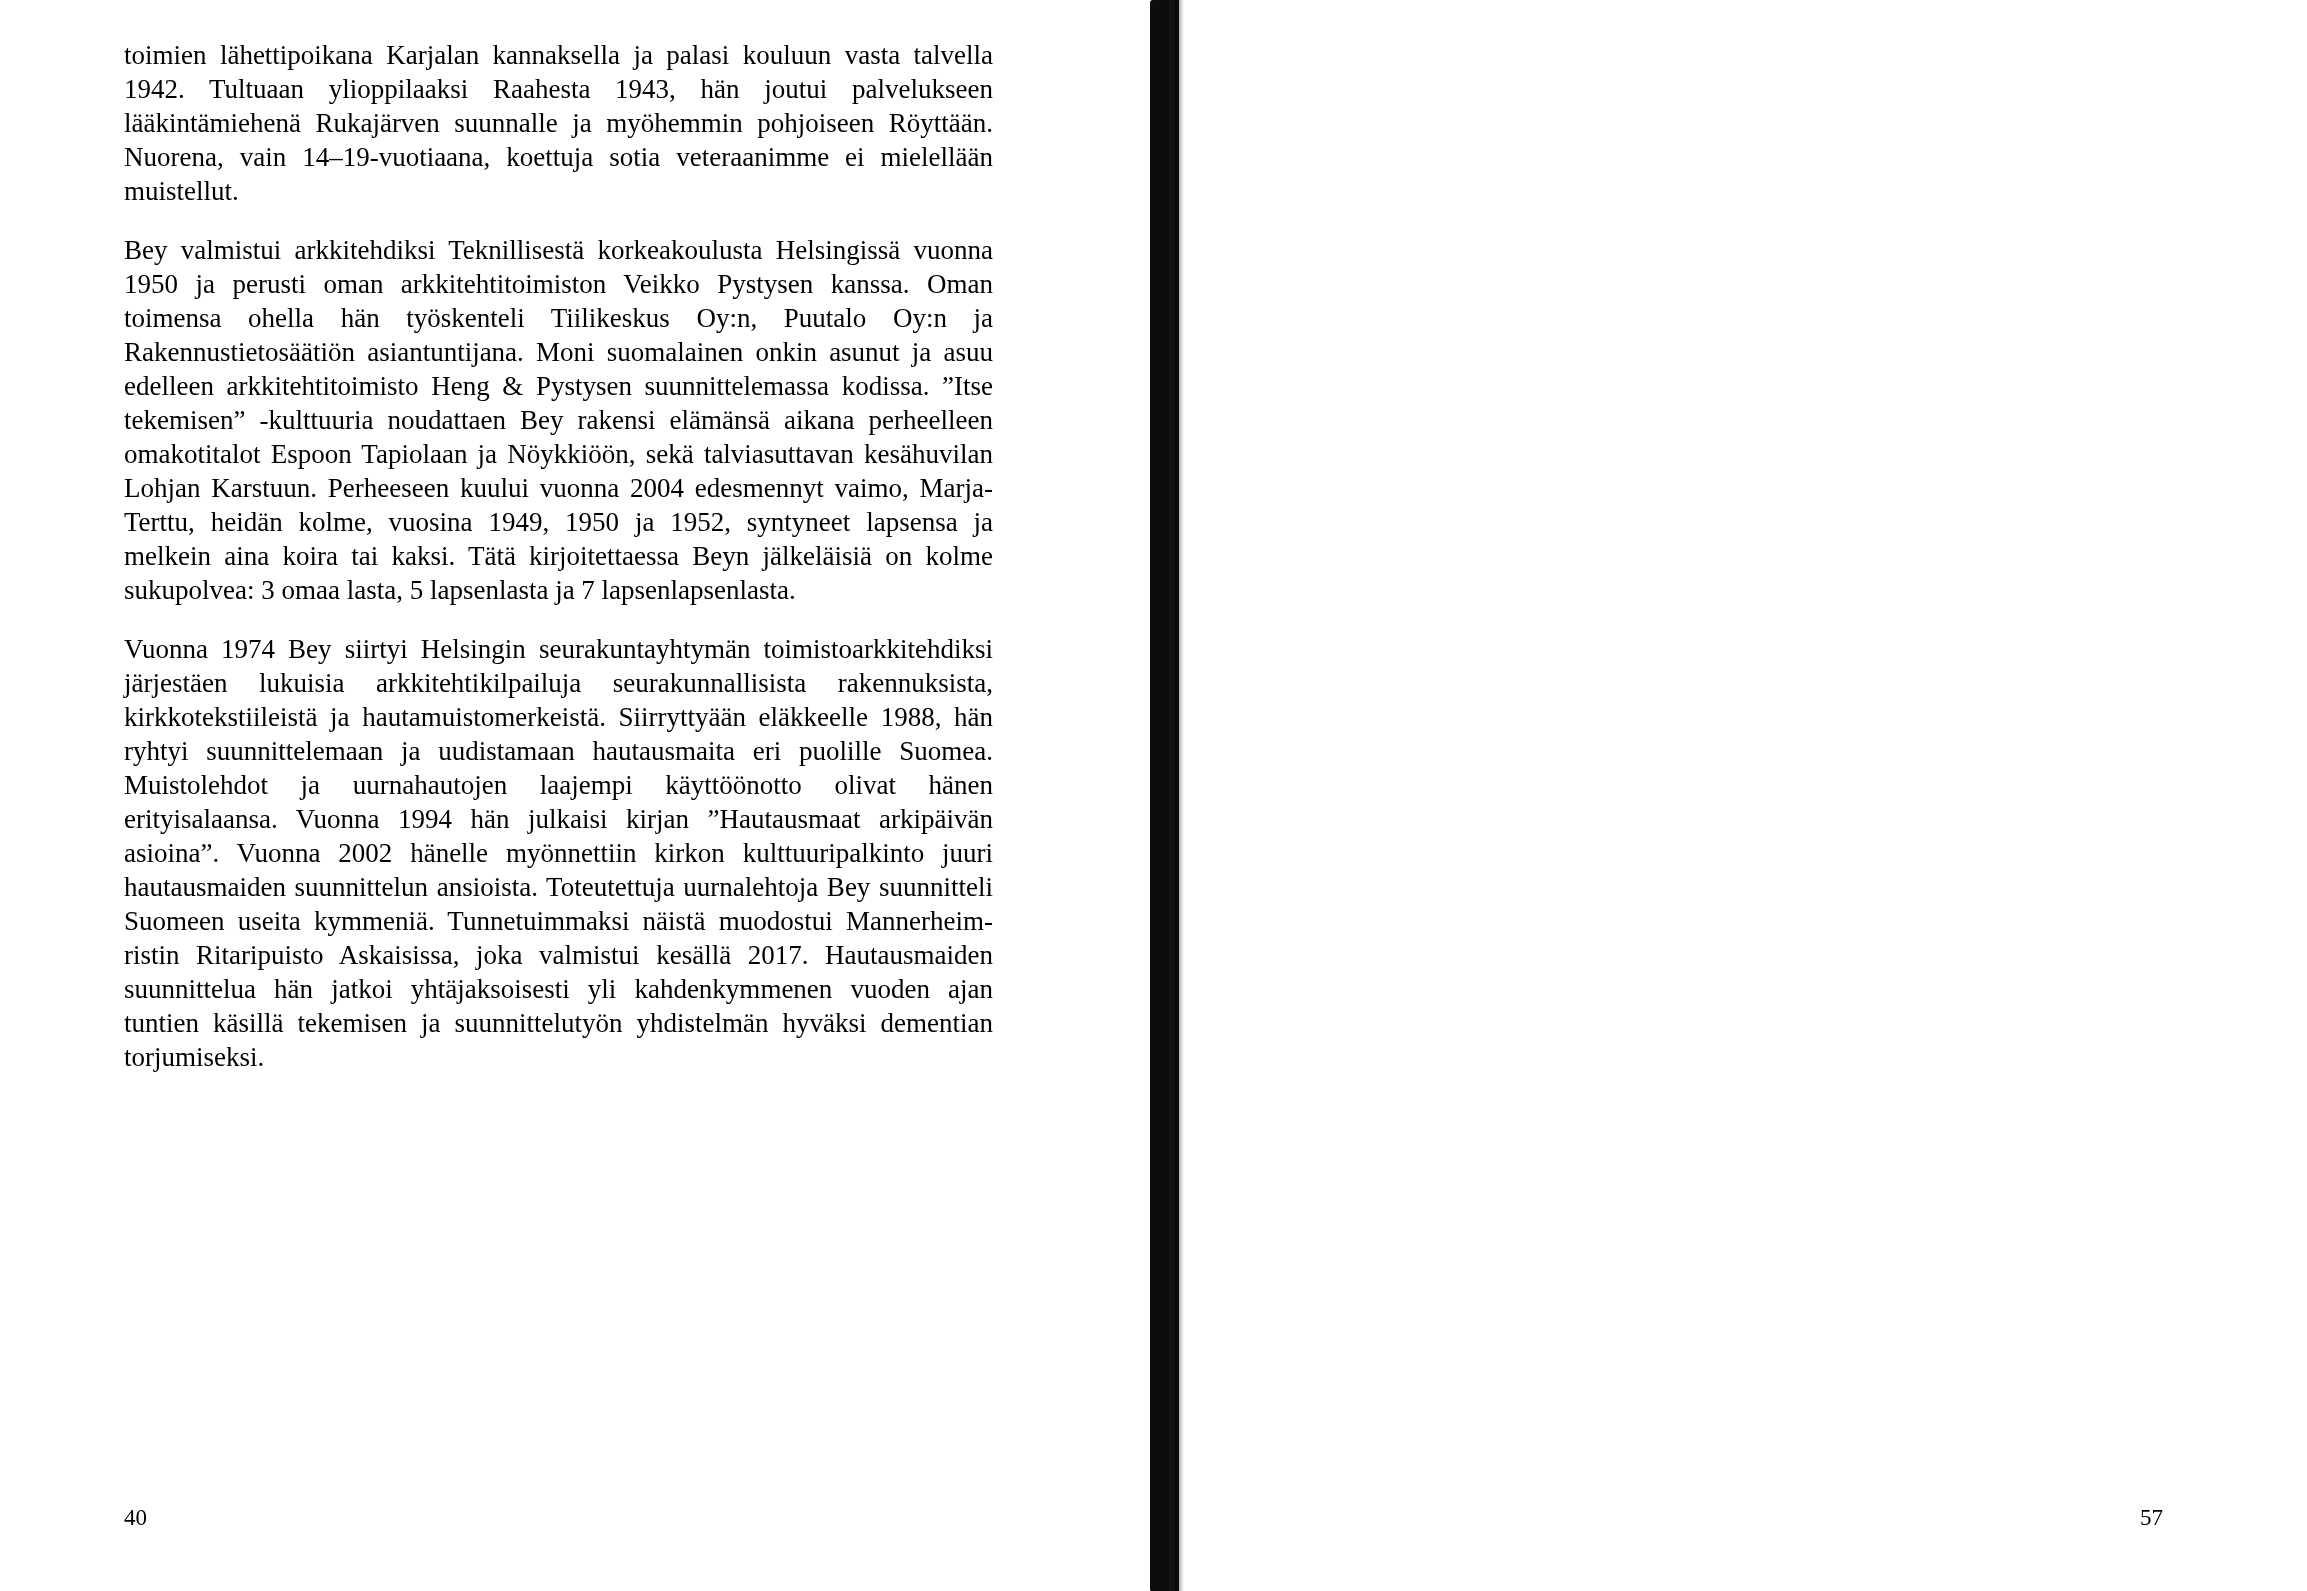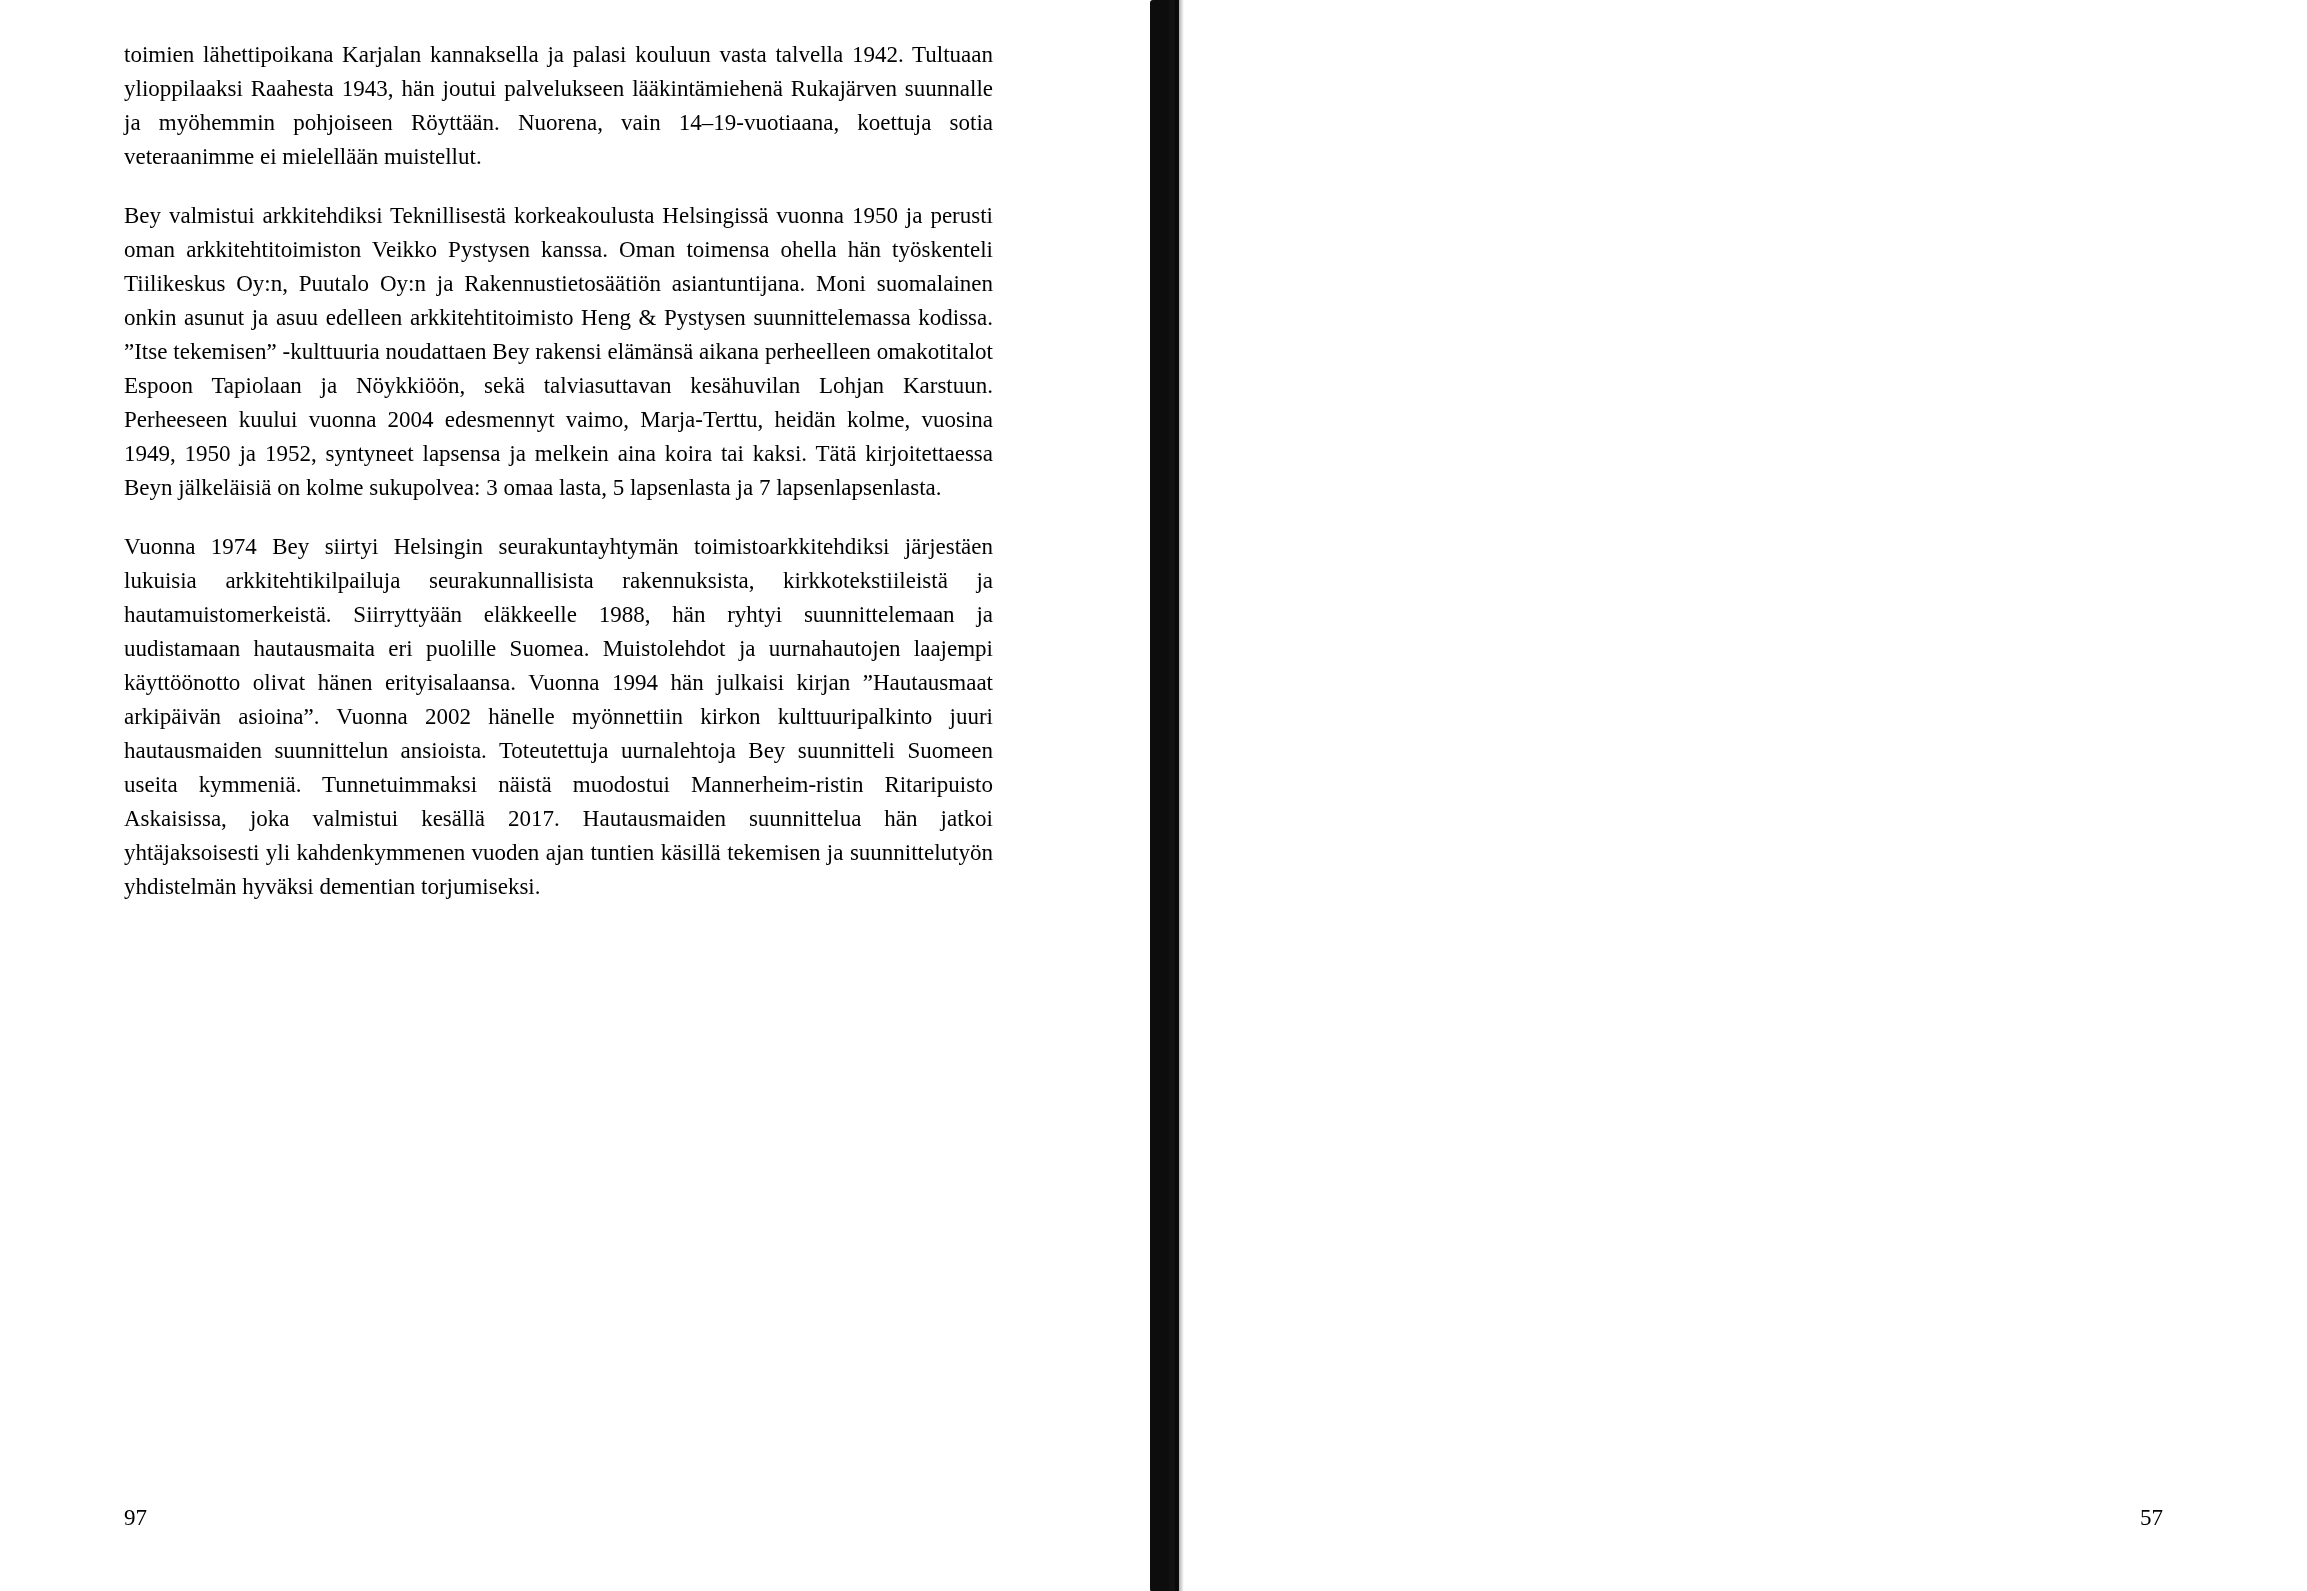--- a/index.html
+++ b/index.html
@@ -70,21 +70,21 @@
   .col {
     position: absolute;
     top: 38px;
   }
   .col-left {
     left: 124px;
     width: 869px;
   }
   p.para {
     margin: 0 0 25px 0;
-    font-size: 23px;
+    font-size: 27px;
     line-height: 34px;
     text-align: justify;
     text-justify: inter-word;
     hyphens: manual;
   }
   p.para:last-child {
     margin-bottom: 0;
   }
   .folio {
     position: absolute;
@@ -104,21 +104,21 @@
 <body>
 
 <div class="spread">
 
   <div class="page page-left">
     <div class="col col-left">
       <p class="para">toimien lähettipoikana Karjalan kannaksella ja palasi kouluun vasta talvella 1942. Tultuaan ylioppilaaksi Raahesta 1943, hän joutui palvelukseen lääkintämiehenä Rukajärven suunnalle ja myöhemmin pohjoiseen Röyttään. Nuorena, vain 14–19-vuotiaana, koettuja sotia veteraanimme ei mielellään muistellut.</p>
       <p class="para">Bey valmistui arkkitehdiksi Teknillisestä korkeakoulusta Helsingissä vuonna 1950 ja perusti oman arkkitehtitoimiston Veikko Pystysen kanssa. Oman toimensa ohella hän työskenteli Tiilikeskus Oy:n, Puutalo Oy:n ja Rakennustietosäätiön asiantuntijana. Moni suomalainen onkin asunut ja asuu edelleen arkkitehtitoimisto Heng &amp; Pystysen suunnittelemassa kodissa. ”Itse tekemisen” -kulttuuria noudattaen Bey rakensi elämänsä aikana perheelleen omakotitalot Espoon Tapiolaan ja Nöykkiöön, sekä talviasuttavan kesähuvilan Lohjan Karstuun. Perheeseen kuului vuonna 2004 edesmennyt vaimo, Marja-Terttu, heidän kolme, vuosina 1949, 1950 ja 1952, syntyneet lapsensa ja melkein aina koira tai kaksi. Tätä kirjoitettaessa Beyn jälkeläisiä on kolme sukupolvea: 3 omaa lasta, 5 lapsenlasta ja 7 lapsenlapsenlasta.</p>
       <p class="para">Vuonna 1974 Bey siirtyi Helsingin seurakuntayhtymän toimistoarkkitehdiksi järjestäen lukuisia arkkitehtikilpailuja seurakunnallisista rakennuksista, kirkkotekstiileistä ja hautamuistomerkeistä. Siirryttyään eläkkeelle 1988, hän ryhtyi suunnittelemaan ja uudistamaan hautausmaita eri puolille Suomea. Muistolehdot ja uurnahautojen laajempi käyttöönotto olivat hänen erityisalaansa. Vuonna 1994 hän julkaisi kirjan ”Hautausmaat arkipäivän asioina”. Vuonna 2002 hänelle myönnettiin kirkon kulttuuripalkinto juuri hautausmaiden suunnittelun ansioista. Toteutettuja uurnalehtoja Bey suunnitteli Suomeen useita kymmeniä. Tunnetuimmaksi näistä muodostui Mannerheim-ristin Ritaripuisto Askaisissa, joka valmistui kesällä 2017. Hautausmaiden suunnittelua hän jatkoi yhtäjaksoisesti yli kahdenkymmenen vuoden ajan tuntien käsillä tekemisen ja suunnittelutyön yhdistelmän hyväksi dementian torjumiseksi.</p>
     </div>
-    <div class="folio folio-left">97</div>
+    <div class="folio folio-left">40</div>
   </div>
 
   <div class="gutter">
     <div class="gutter-shadow"></div>
     <div class="gutter-soft"></div>
   </div>
 
   <div class="page page-right">
 
     <div class="folio folio-right">57</div>

